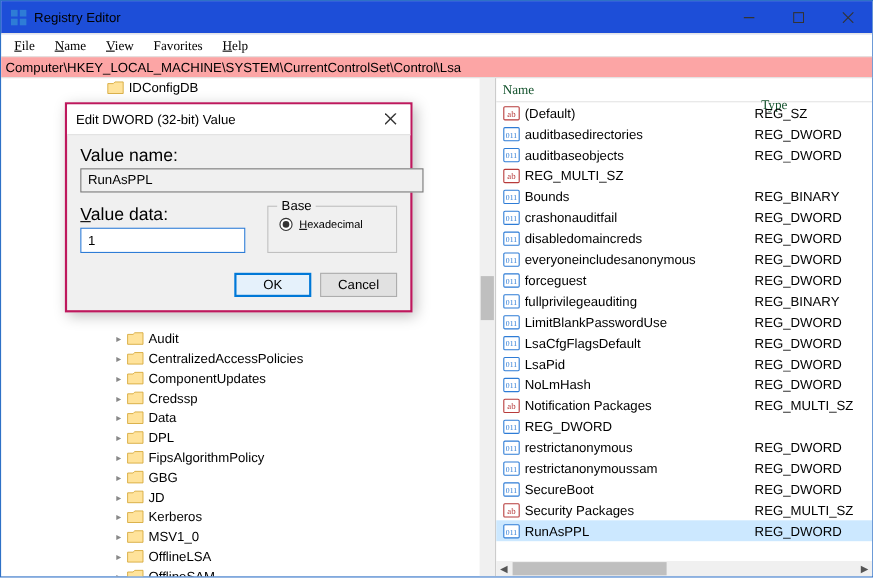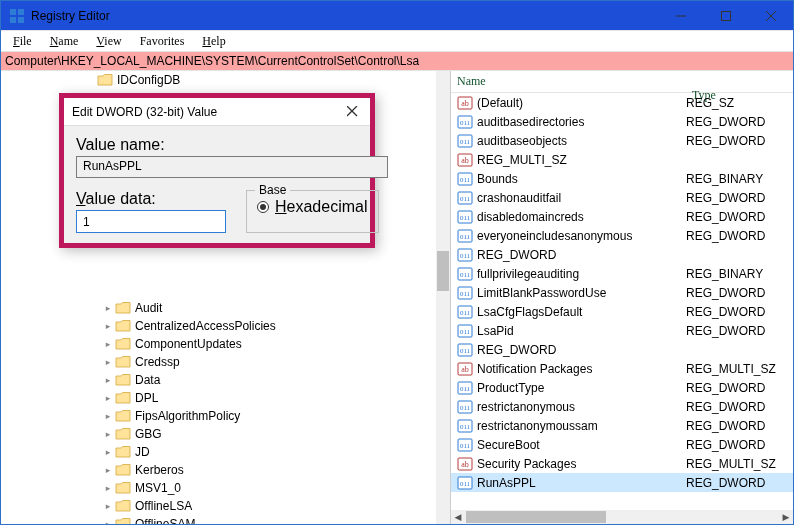--- a/index.html
+++ b/index.html
@@ -153,21 +153,21 @@
   .vscroll-tree .thumb {
     position:absolute; left:1px; right:1px;
     background:#bfbfbf;
   }
   
   .dialog {
     position: absolute;
     left: 58px; top: 92px;
     width: 316px;
     background: #f0f0f0;
-    border: 5px solid #be185d;
+    border: 2px solid #be185d;
     box-shadow: 3px 3px 12px rgba(0,0,0,.25);
     z-index: 100;
   }
   .dialog .dlg-title {
     height: 28px;
     display:flex; align-items:center;
     padding: 0 8px;
     background:#fff;
     border-bottom:1px solid #ddd;
   }
@@ -198,21 +198,21 @@
     border:1px solid #c0c0c0;
     padding: 6px 10px 8px;
     position:relative;
     width: 140px;
   }
   .dlg-group .legend {
     position:absolute; top:-8px; left:8px;
     background:#f0f0f0; padding:0 4px;
     font-size:12px;
   }
-  .radio-row { display:flex; align-items:center; gap:6px; height:20px; font-size:16px;}
+  .radio-row { display:flex; align-items:center; gap:6px; height:20px; font-size:10px;}
   .radio {
     width:12px;height:12px;border:1px solid #333;border-radius:50%;
     display:inline-flex;align-items:center;justify-content:center;background:#fff;
   }
   .radio .dot { width:6px;height:6px;border-radius:50%;background:#333; }
   .dlg-buttons {
     display:flex; justify-content:flex-end; gap:8px;
     padding: 8px 12px 12px;
   }
   .btn {
@@ -463,20 +463,21 @@
           <span class="cell-name">everyoneincludesanonymous</span>
           <span class="cell-type">REG_DWORD</span>
         </div>
         <div class="list-row">
           <span class="val-icon">
             <svg width="16" height="16">
               <rect x="1" y="2" width="14" height="12" rx="1" fill="#fff" stroke="#2e7cd6"></rect>
               <text x="8" y="11" font-size="7" text-anchor="middle" fill="#2e7cd6" font-family="Segoe UI">011</text>
             </svg>
           </span>
+          <span class="cell-name">forceguest</span>
           <span class="cell-type">REG_DWORD</span>
         </div>
         <div class="list-row">
           <span class="val-icon">
             <svg width="16" height="16">
               <rect x="1" y="2" width="14" height="12" rx="1" fill="#fff" stroke="#2e7cd6"></rect>
               <text x="8" y="11" font-size="7" text-anchor="middle" fill="#2e7cd6" font-family="Segoe UI">011</text>
             </svg>
           </span>
           <span class="cell-name">fullprivilegeauditing</span>
@@ -512,40 +513,40 @@
           <span class="cell-name">LsaPid</span>
           <span class="cell-type">REG_DWORD</span>
         </div>
         <div class="list-row">
           <span class="val-icon">
             <svg width="16" height="16">
               <rect x="1" y="2" width="14" height="12" rx="1" fill="#fff" stroke="#2e7cd6"></rect>
               <text x="8" y="11" font-size="7" text-anchor="middle" fill="#2e7cd6" font-family="Segoe UI">011</text>
             </svg>
           </span>
+          <span class="cell-name">NoLmHash</span>
           <span class="cell-type">REG_DWORD</span>
         </div>
         <div class="list-row">
           <span class="val-icon">
             <svg width="16" height="16">
               <rect x="1" y="2" width="14" height="12" rx="1" fill="#fff" stroke="#b73b3b"></rect>
               <text x="8" y="11" font-size="8" text-anchor="middle" fill="#b73b3b" font-family="Segoe UI">ab</text>
             </svg>
           </span>
           <span class="cell-name">Notification Packages</span>
           <span class="cell-type">REG_MULTI_SZ</span>
         </div>
         <div class="list-row">
           <span class="val-icon">
             <svg width="16" height="16">
               <rect x="1" y="2" width="14" height="12" rx="1" fill="#fff" stroke="#2e7cd6"></rect>
               <text x="8" y="11" font-size="7" text-anchor="middle" fill="#2e7cd6" font-family="Segoe UI">011</text>
             </svg>
           </span>
-          <span class="cell-name">ProductType</span>
           <span class="cell-type">REG_DWORD</span>
         </div>
         <div class="list-row">
           <span class="val-icon">
             <svg width="16" height="16">
               <rect x="1" y="2" width="14" height="12" rx="1" fill="#fff" stroke="#2e7cd6"></rect>
               <text x="8" y="11" font-size="7" text-anchor="middle" fill="#2e7cd6" font-family="Segoe UI">011</text>
             </svg>
           </span>
           <span class="cell-name">restrictanonymous</span>
@@ -623,13 +624,17 @@
         <span class="legend">Base</span>
         <div class="radio-row">
           <span class="radio">
               <span class="dot"></span>
             </span>
           <span class="underline-first">Hexadecimal</span>
         </div>
       </div>
     </div>
   </div>
+  <div class="dlg-buttons">
+    <div class="btn primary">OK</div>
+    <div class="btn">Cancel</div>
+  </div>
 </div>
 
 </body></html>

